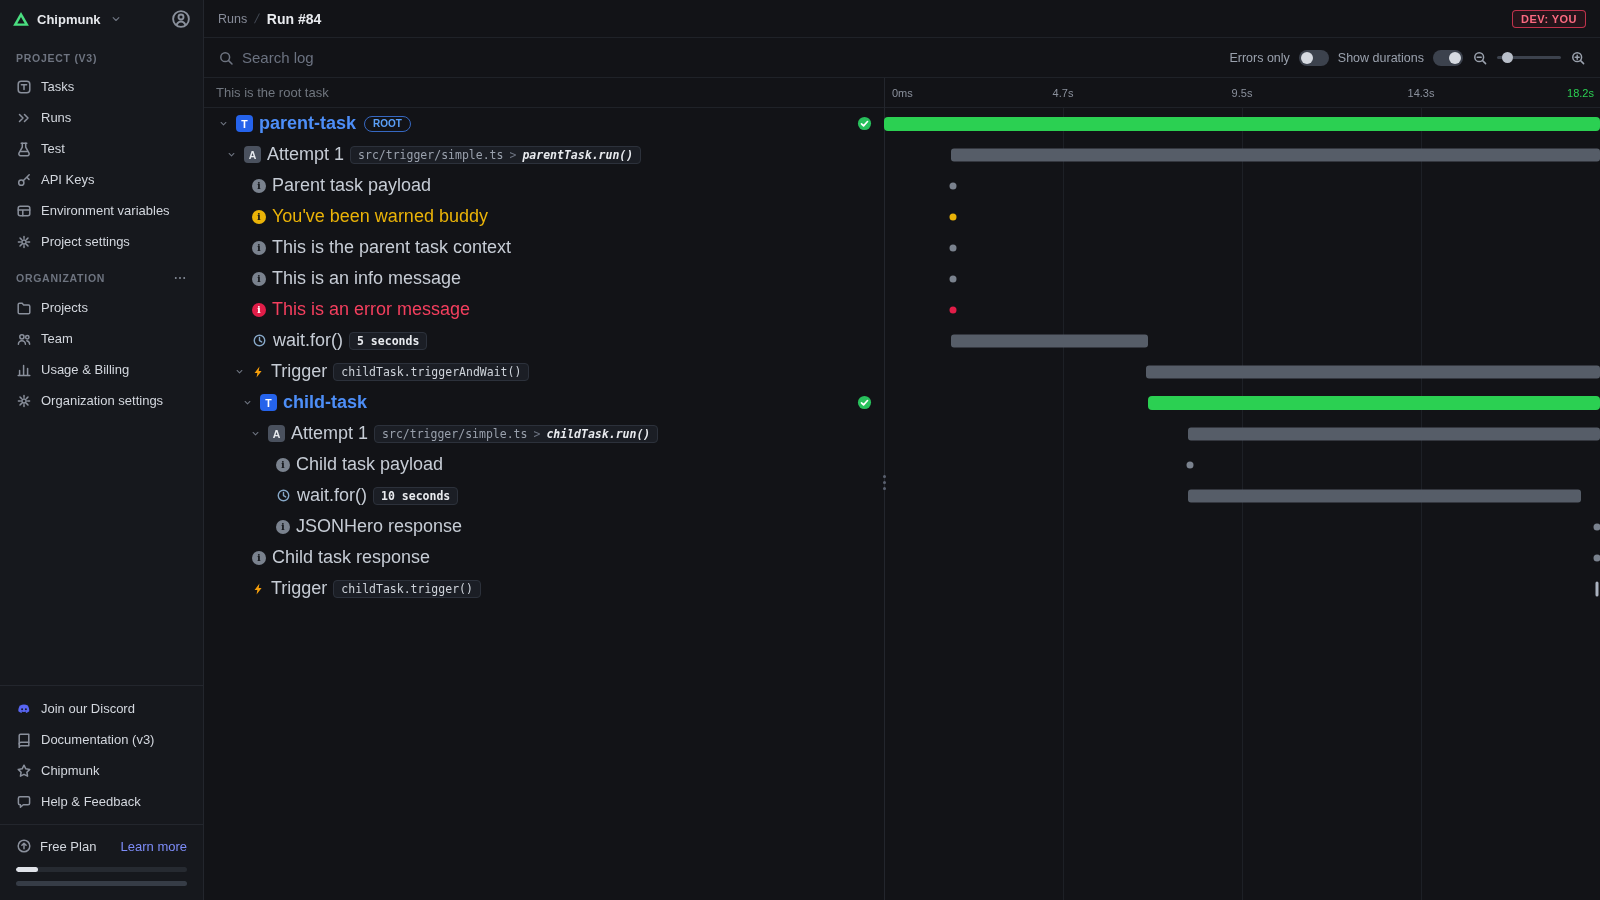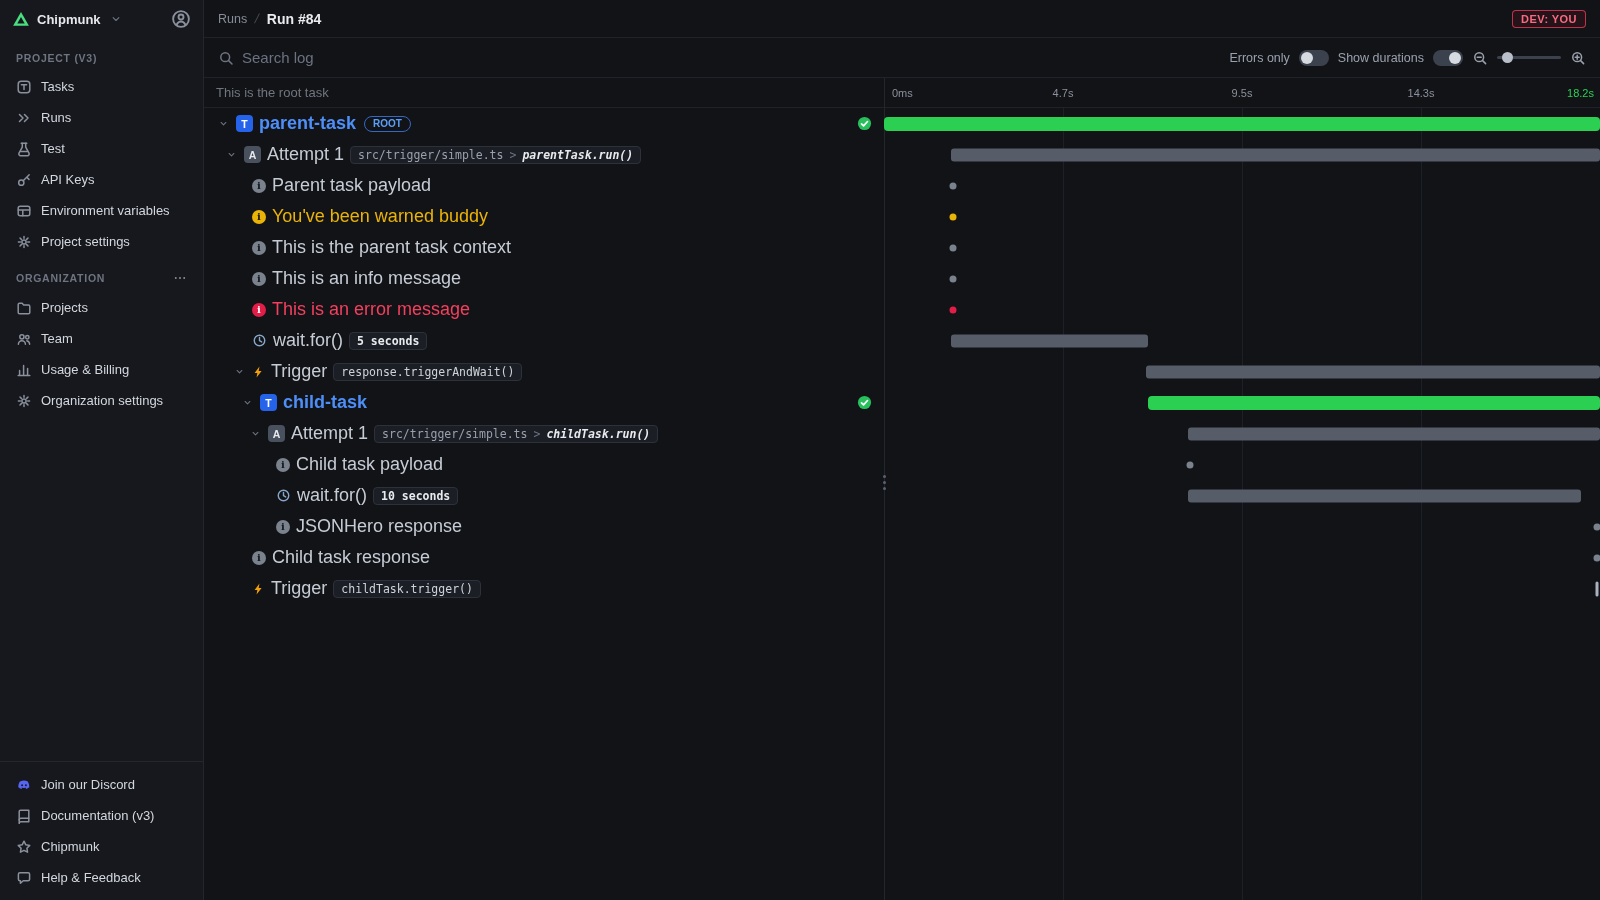--- a/index.html
+++ b/index.html
@@ -266,20 +266,36 @@
         </div>
         <div class="side-item">
           <span class="side-ic">
             <svg width="16" height="16" viewBox="0 0 16 16" fill="none" stroke="currentColor" stroke-width="1.5" stroke-linecap="round" stroke-linejoin="round">
               <path d="M2.4 4.3c0-.83.67-1.5 1.5-1.5h8.2c.83 0 1.5.67 1.5 1.5v5c0 .83-.67 1.5-1.5 1.5H7.3l-2.9 2.5v-2.5h-.5a1.5 1.5 0 01-1.5-1.5v-5z"></path>
             </svg>
           </span>
           <span>Help &amp; Feedback</span>
         </div>
       </div>
+    <div class="plan-box">
+      <div class="plan-row">
+        <span class="plan-ic" id="plan-ic">
+            <svg width="16" height="16" viewBox="0 0 16 16" fill="none" stroke="currentColor" stroke-width="1.5" stroke-linecap="round" stroke-linejoin="round">
+              <circle cx="8" cy="8" r="5.8"></circle>
+              <path d="M8 10.8V5.4M5.9 7.3L8 5.2l2.1 2.1"></path>
+            </svg>
+          </span>
+        <span>Free Plan</span>
+        <a class="learn-more">Learn more</a>
+      </div>
+      <div class="usage-bar">
+          <div class="usage-fill"></div>
+        </div>
+      <div class="usage-bar2"></div>
+    </div>
   </aside>
 
   <main>
     <header class="topbar">
       <span class="crumb">Runs</span>
       <span class="crumb-sep">/</span>
       <span class="page-title">Run #84</span>
       <span class="env-badge">DEV: YOU</span>
     </header>
 
@@ -450,21 +466,21 @@
                   <svg width="11" height="11" viewBox="0 0 16 16" fill="none" stroke="currentColor" stroke-width="1.5" stroke-linecap="round" stroke-linejoin="round">
                     <path d="M4.5 6.5L8 10l3.5-3.5"></path>
                   </svg>
                 </span>
                 <span class="row-ic bolt">
                   <svg width="13" height="14" viewBox="0 0 16 16">
                     <path d="M9.2 1.2L3.2 9.2h3.4l-1 5.6 6.2-8h-3.6z" fill="currentColor"></path>
                   </svg>
                 </span>
                 <span class="row-label">Trigger</span>
-                <span class="chip chip-mono">response.triggerAndWait()</span>
+                <span class="chip chip-mono">childTask.triggerAndWait()</span>
               </div>
               <div class="row-right">
                 <div class="tl-bar gray" style="left: 36.6%; width: 63.4%;"></div>
               </div>
             </div>
             <div class="trace-row">
               <div class="row-left" style="padding-left: 36px;">
                 <span class="row-chev">
                   <svg width="11" height="11" viewBox="0 0 16 16" fill="none" stroke="currentColor" stroke-width="1.5" stroke-linecap="round" stroke-linejoin="round">
                     <path d="M4.5 6.5L8 10l3.5-3.5"></path>

